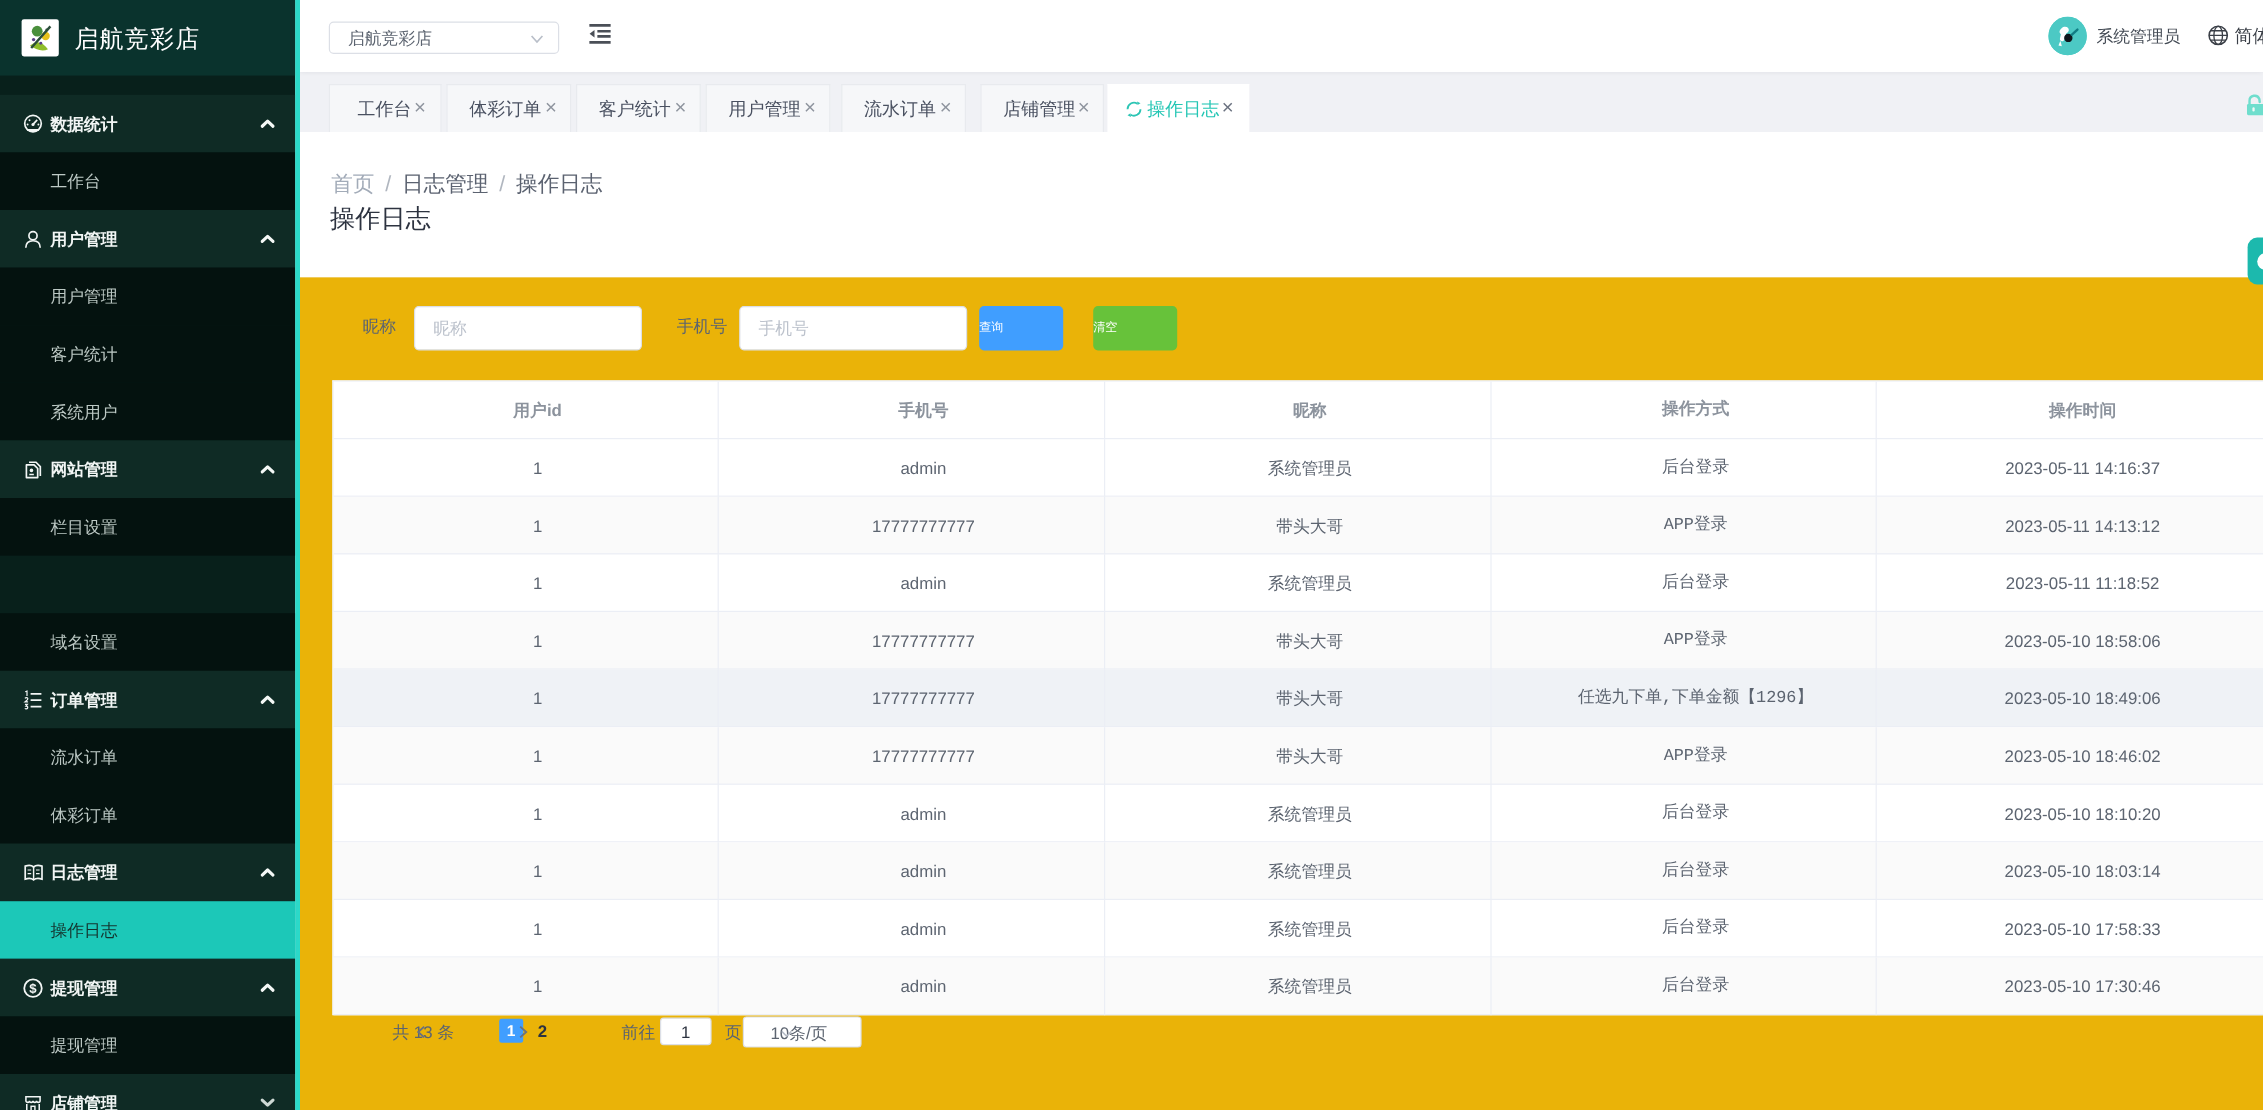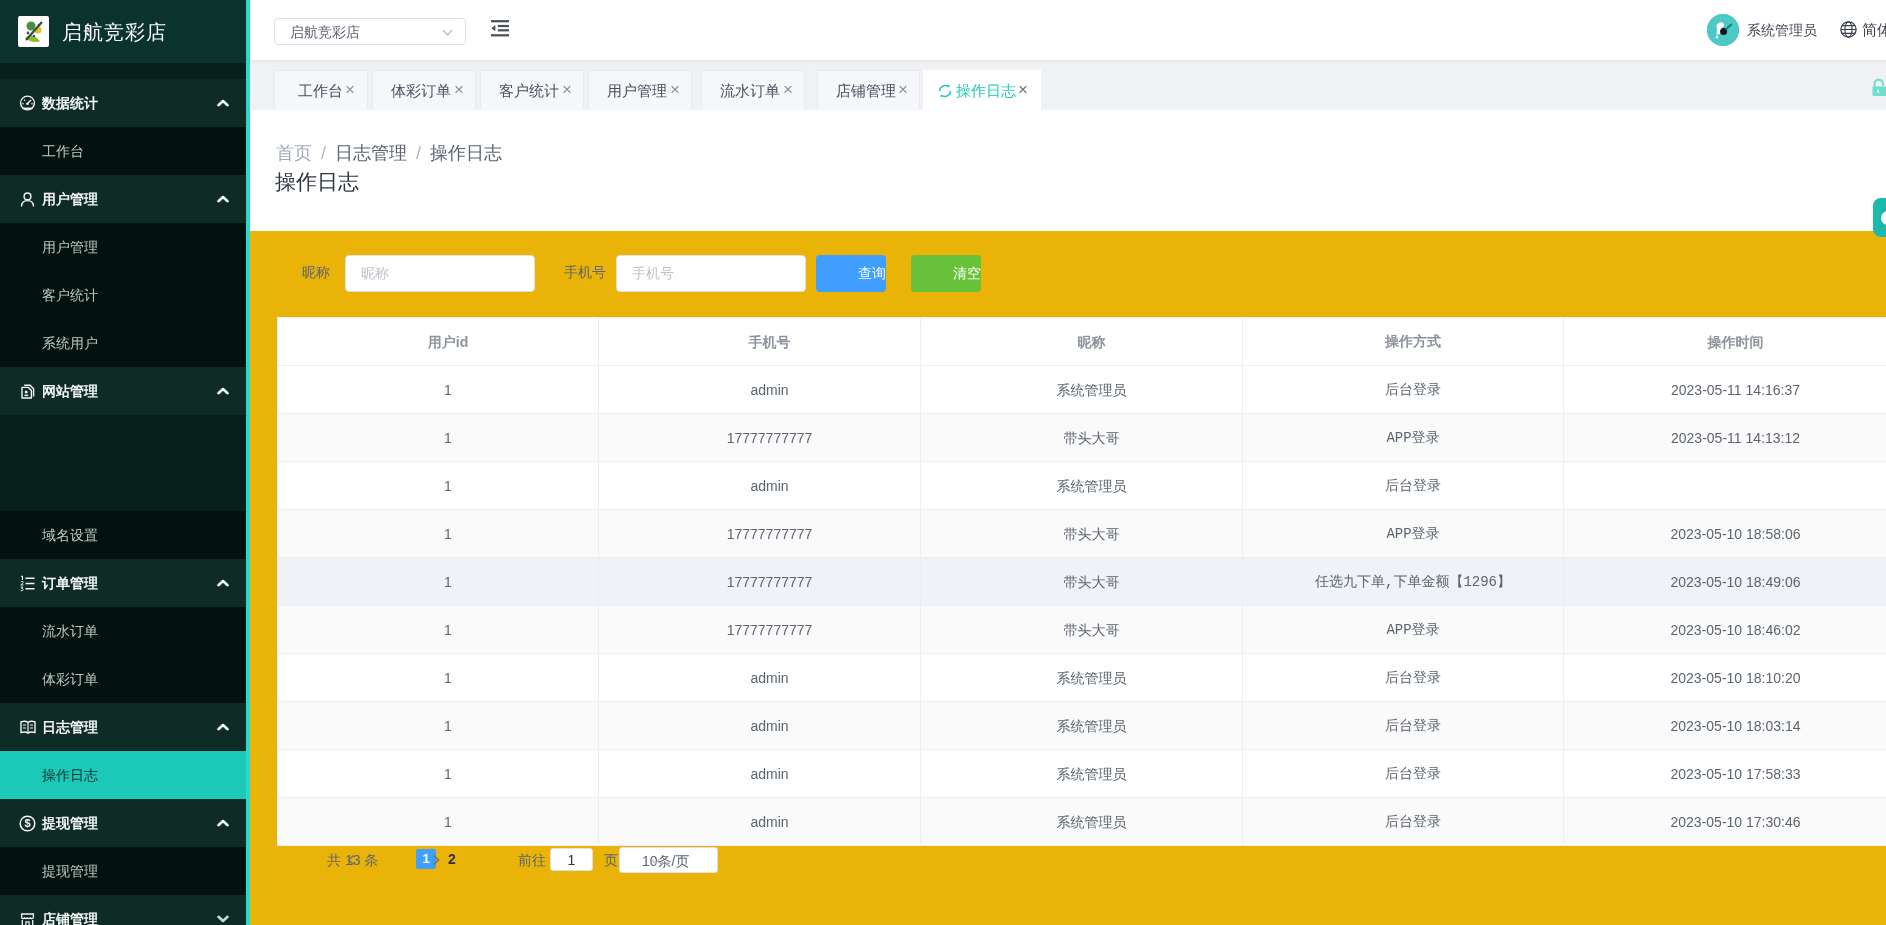--- a/index.html
+++ b/index.html
@@ -43,21 +43,21 @@
 #crumb .s { color:#b0b6bf; margin:0 9px; }
 #ptitle { position:absolute; left:25px; top:58px; font-size:21px; color:#2d3340; font-weight:400; }
 
 #setshandle { position:absolute; right:0; top:198px; width:13px; height:39px; background:#1cb9ad; border-radius:8px 0 0 8px; z-index:9; }
 #setshandle .gear { position:absolute; right:-9px; top:13px; width:14px; height:14px; border-radius:50%; background:#fff; }
 
 #content { position:absolute; left:250px; top:231px; right:0; bottom:0; background:#eab308; }
 .flabel { position:absolute; font-size:14px; color:#5c6470; top:33px; }
 .finput { position:absolute; top:24px; height:37px; background:#fff; border:1px solid #dcdfe6; border-radius:4px; }
 .finput .ph { position:absolute; left:15px; top:9px; font-size:14px; color:#bcc2cc; }
-.fbtn { position:absolute; top:24px; height:37px; border-radius:4px; color:#fff; font-size:14px; text-align:right; line-height:37px; }
+.fbtn { position:absolute; top:24px; height:37px; border-radius:4px; color:#fff; font-size:10px; text-align:left; line-height:37px; }
 
 #table { position:absolute; left:27px; top:86px; width:1609px; background:#fff; border-top:1px solid #ebeef5; border-left:1px solid #ebeef5; }
 .trow { position:relative; height:48px; border-bottom:1px solid #ebeef5; }
 .trow.stripe { background:#fafafa; }
 .trow.hov { background:#eff2f6; }
 .tcell { position:absolute; top:0; height:48px; line-height:48px; text-align:center; font-size:14px; color:#5c6470; border-right:1px solid #ebeef5;padding-left:20px; }
 .trow .c1 { left:0; width:321px; }
 .trow .c2 { left:321px; width:322px; }
 .trow .c3 { left:643px; width:322px; }
 .trow .c4 { left:965px; width:321px;font-family:Liberation Mono, monospace; }
@@ -126,20 +126,23 @@
         <path d="M5.2 2.2 H11 L14.6 5.8 V13.6" fill="none" stroke="#f2f6f5" stroke-width="1.4"></path>
         <path d="M3 4.4 H9.4 L12.4 7.4 V15 H3 Z" fill="none" stroke="#f2f6f5" stroke-width="1.4" stroke-linejoin="round"></path>
         <circle cx="7.2" cy="9" r="1.5" fill="#f2f6f5"></circle>
         <path d="M5.4 12.4 H9.2" stroke="#f2f6f5" stroke-width="1.4"></path>
       </svg>
     <span class="t">网站管理</span>
       <svg class="caretsvg" width="12" height="8" viewBox="0 0 12 8">
         <path d="M1.5 6.2 L6 2 L10.5 6.2" fill="none" stroke="#f4f8f6" stroke-width="2.6" stroke-linecap="round" stroke-linejoin="round"></path>
       </svg>
   </div>
+  <div class="mi sub" style="top:415px">
+      <span class="t">栏目设置</span>
+    </div>
   <div class="mi sub" style="top:511px">
       <span class="t">域名设置</span>
     </div>
   <div class="mi sec" style="top:559px">
     <svg class="ic" width="17" height="17" viewBox="0 0 17 17">
         <path d="M6.5 3.2 h9 M6.5 8.5 h9 M6.5 13.8 h9" stroke="#f2f6f5" stroke-width="1.5" fill="none"></path>
         <path d="M2 1.5 l1.5-.5 v4 M1.8 7 c.5-.8 2.4-.9 2.4.3 c0 1-1.3 1.6-2.4 2.6 h2.6 M1.8 12 h2 l-1.2 1.4 c1.4 0 1.8 .8 1.4 1.7 c-.4.8-1.8.8-2.3.2" stroke="#f2f6f5" stroke-width="1" fill="none"></path>
       </svg>
     <span class="t">订单管理</span>
       <svg class="caretsvg" width="12" height="8" viewBox="0 0 12 8">
@@ -302,20 +305,21 @@
         <div class="tcell c2">17777777777</div>
         <div class="tcell c3">带头大哥</div>
         <div class="tcell c4">APP登录</div>
         <div class="tcell c5">2023-05-11 14:13:12</div>
     </div>
     <div class="trow">
       <div class="tcell c1">1</div>
         <div class="tcell c2">admin</div>
         <div class="tcell c3">系统管理员</div>
         <div class="tcell c4">后台登录</div>
+        <div class="tcell c5">2023-05-11 11:18:52</div>
     </div>
     <div class="trow stripe">
       <div class="tcell c1">1</div>
         <div class="tcell c2">17777777777</div>
         <div class="tcell c3">带头大哥</div>
         <div class="tcell c4">APP登录</div>
         <div class="tcell c5">2023-05-10 18:58:06</div>
     </div>
     <div class="trow hov">
       <div class="tcell c1">1</div>

